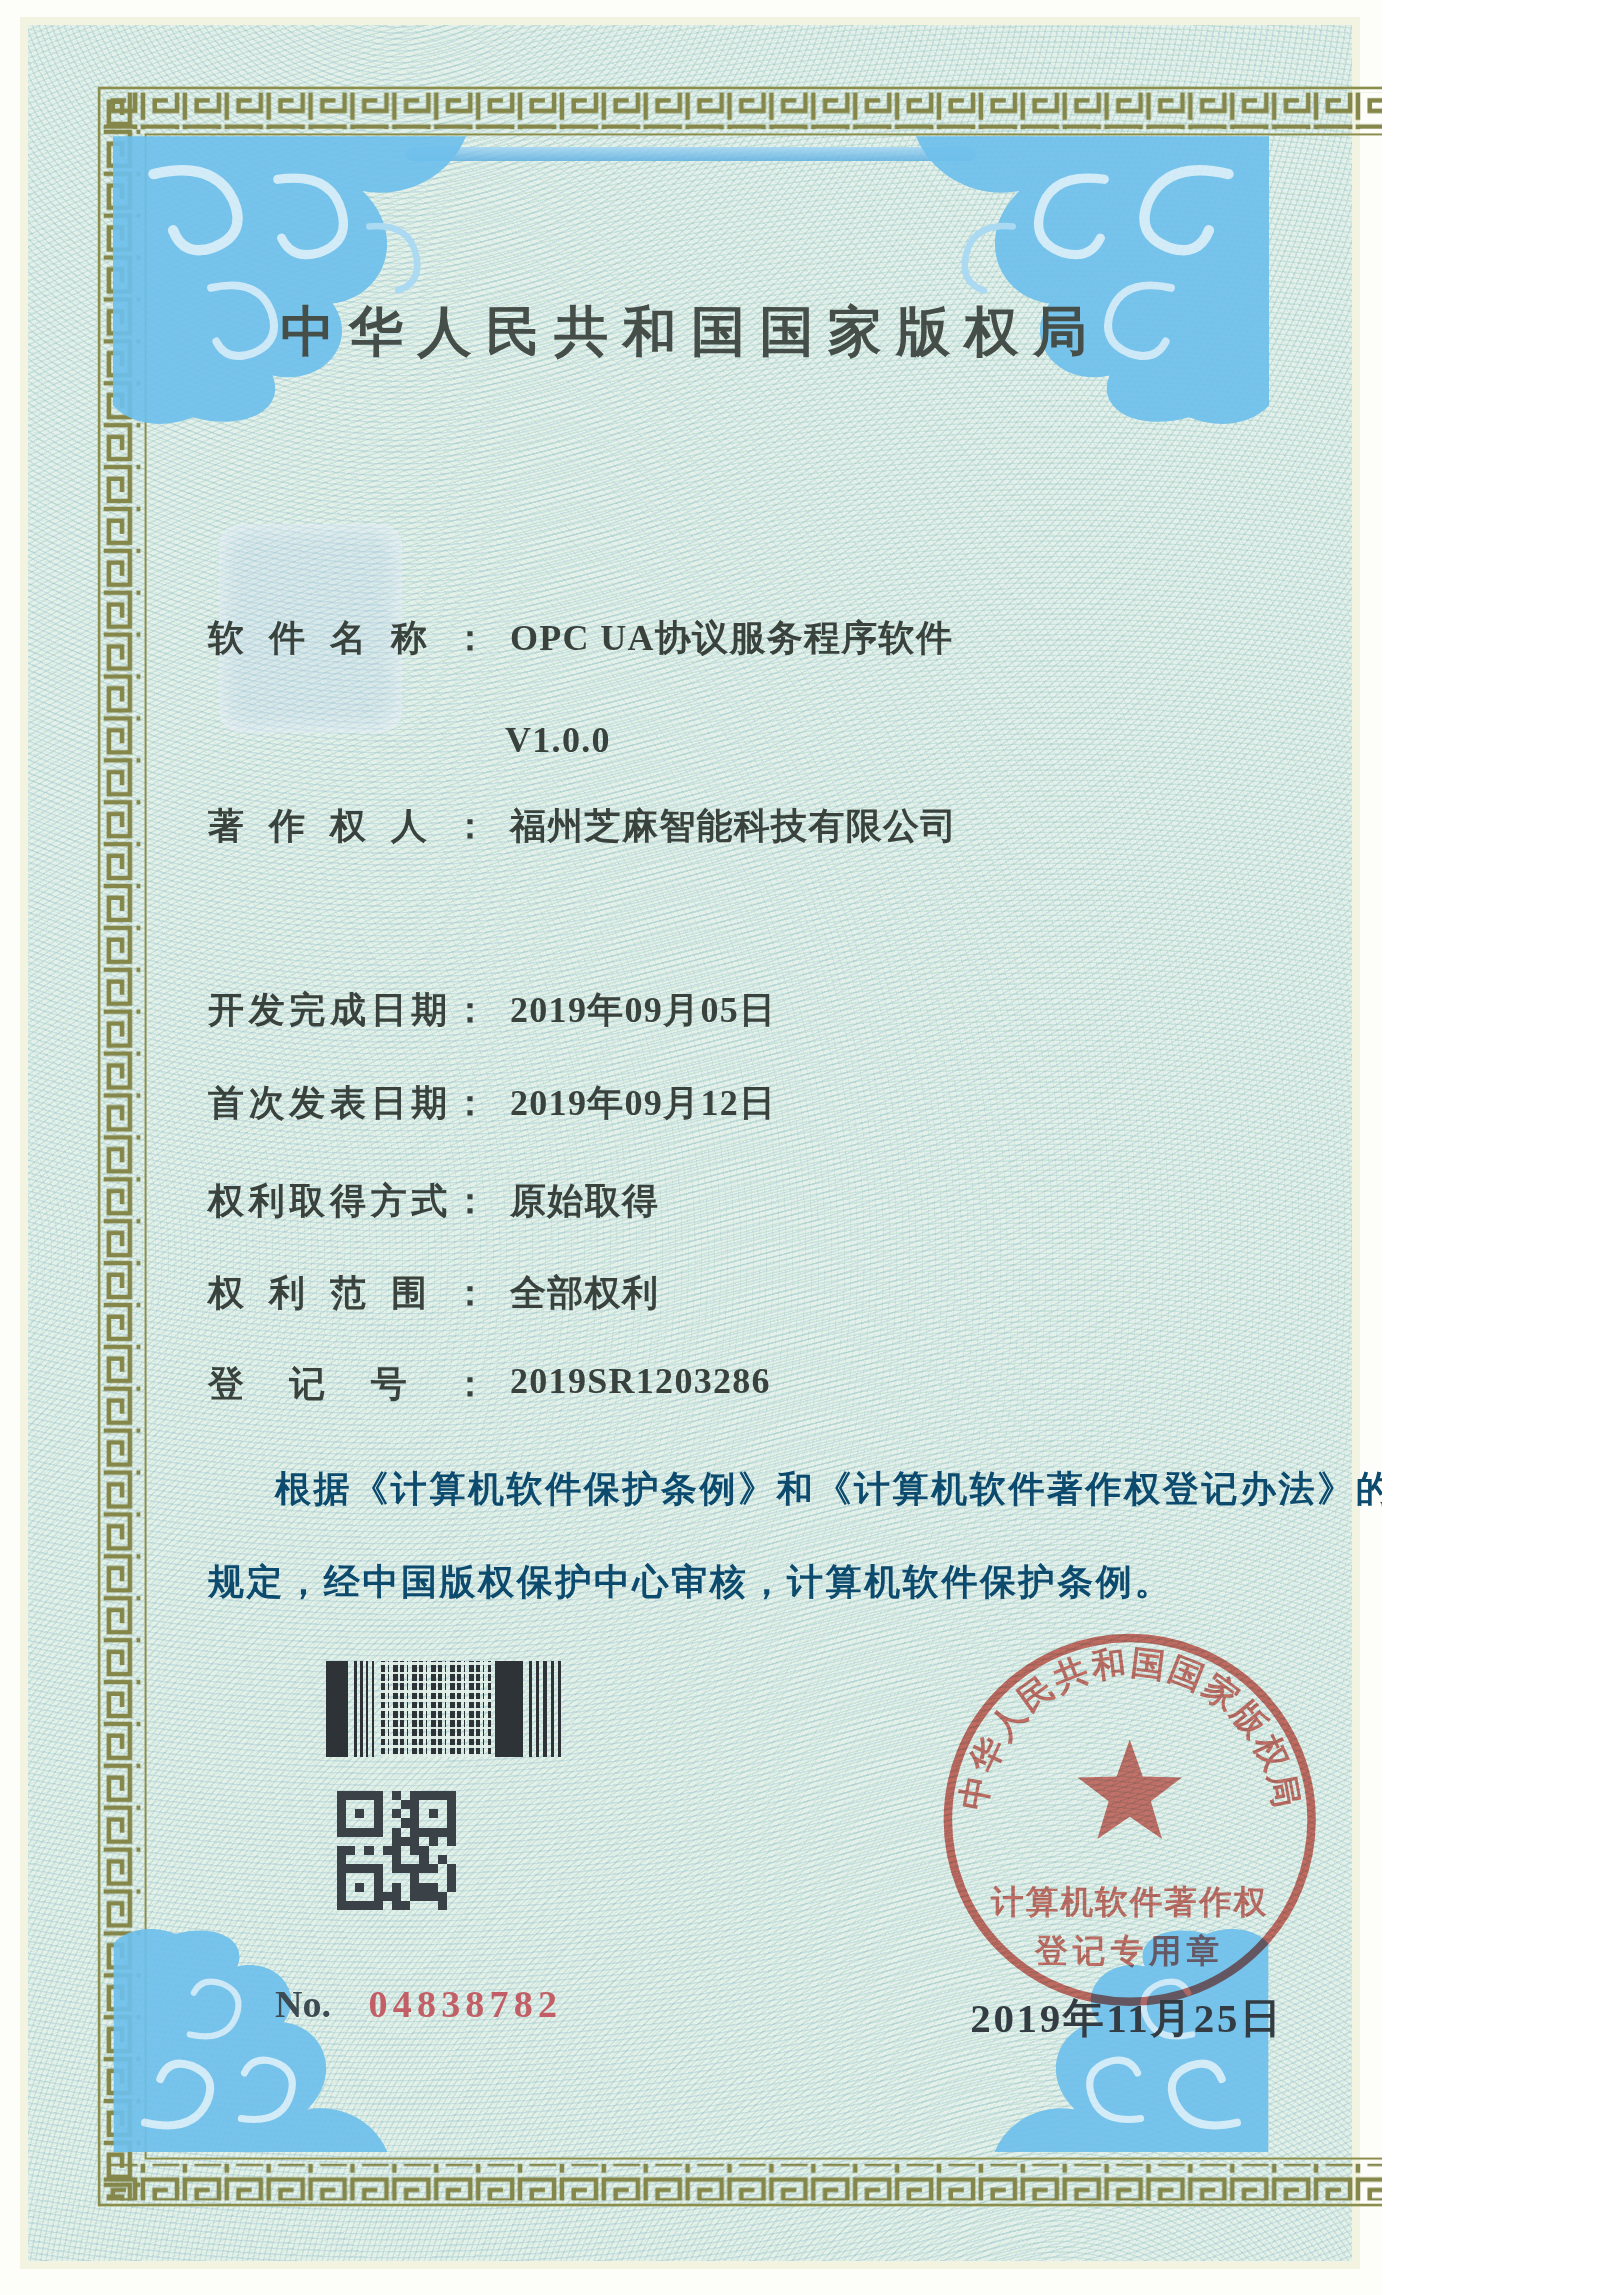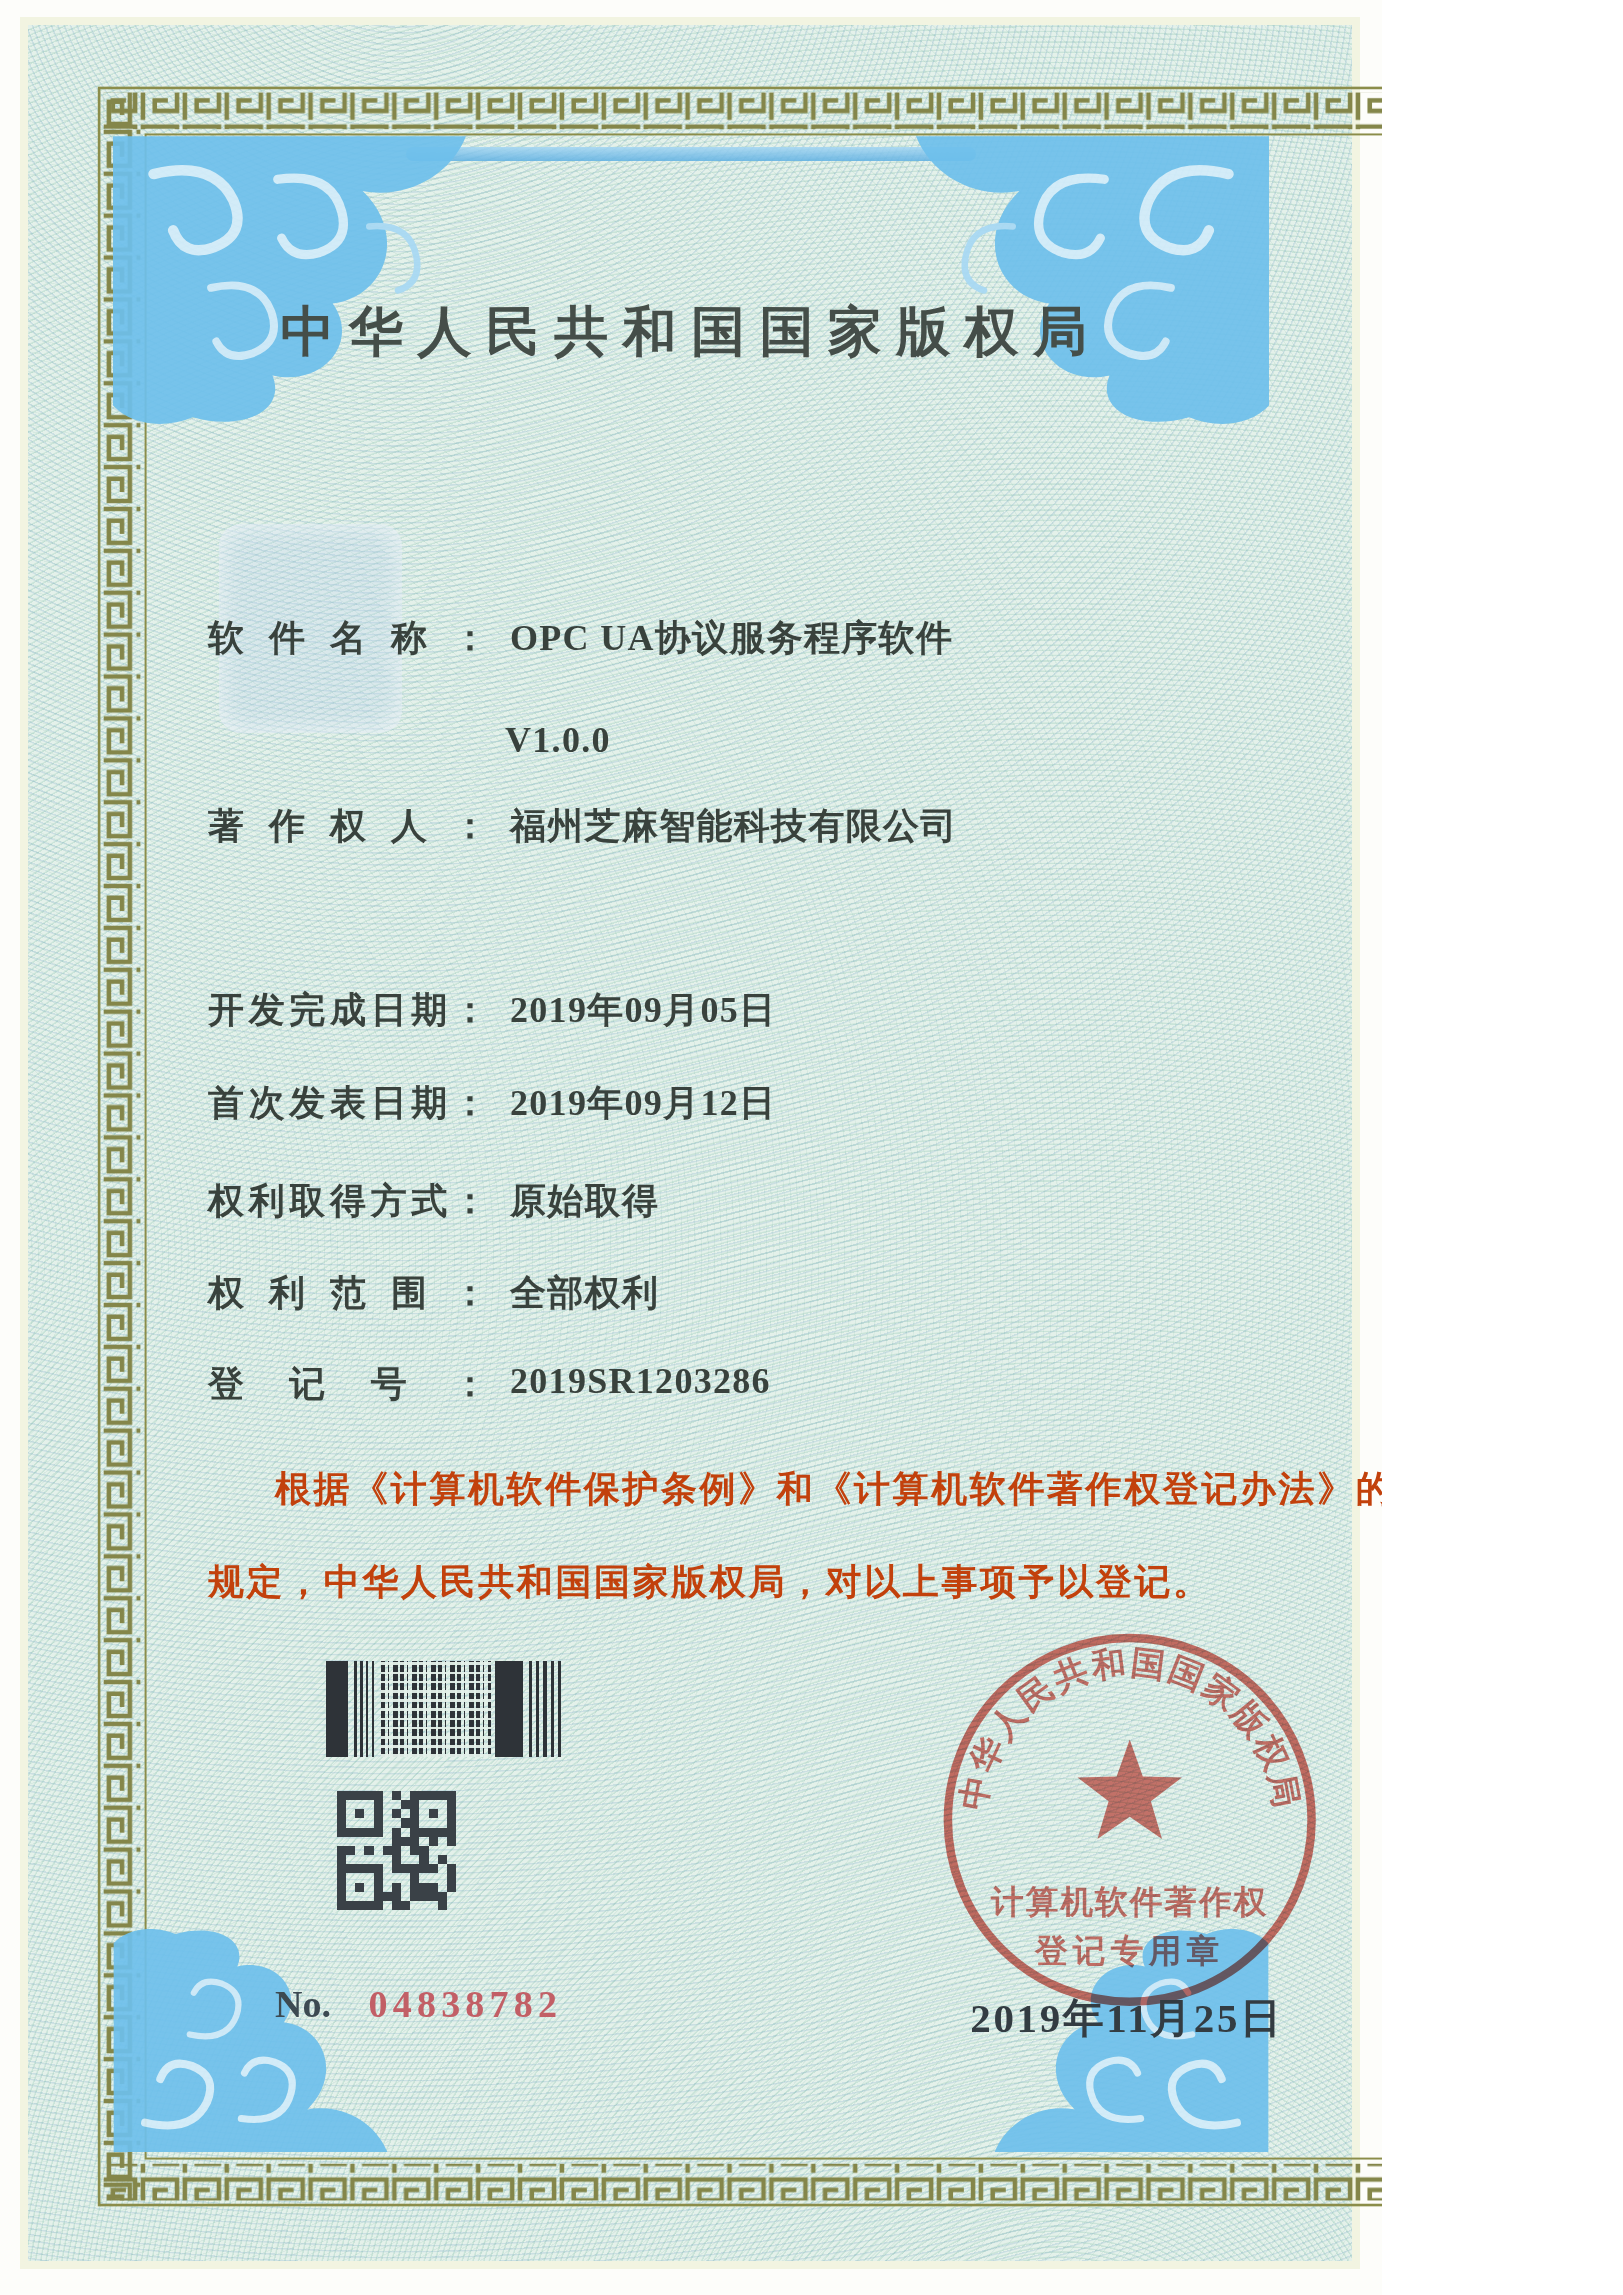--- a/index.html
+++ b/index.html
@@ -24,21 +24,21 @@
   .title1{position:absolute;left:0;right:0;top:296px;text-align:center;
           font-size:54px;font-weight:700;letter-spacing:14.4px;color:#454e49;}
   .title2{position:absolute;left:0;right:0;top:390px;text-align:center;
           font-size:64px;font-weight:800;letter-spacing:15.7px;color:#3e4743;}
   .certno{position:absolute;right:216px;top:538px;font-size:29px;font-weight:700;color:#3a433e;}
   .certno .lab{margin-right:27.5px;}
   .row{position:absolute;left:208px;font-size:36px;font-weight:700;color:#39423d;white-space:nowrap;}
   .row .lbl{display:inline-block;width:280px;text-align:justify;text-align-last:justify;}
   .row .val{position:absolute;left:302px;white-space:nowrap;letter-spacing:1.3px;}
   .extra{position:absolute;font-size:36px;font-weight:700;color:#39423d;letter-spacing:1.3px;}
-  .para{position:absolute;font-size:36px;font-weight:700;color:#c2410c;letter-spacing:2.6px;white-space:nowrap;}
+  .para{position:absolute;font-size:36px;font-weight:700;color:#0c4a6e;letter-spacing:2.6px;white-space:nowrap;}
   
   .barcode{position:absolute;left:326px;top:1661px;width:236px;height:96px;}
   .barcode div{position:absolute;top:0;bottom:0;}
   .bc-g1{left:0;width:22px;background:#2e3338;}
   .bc-s1{left:27.5px;width:23.6px;background:repeating-linear-gradient(90deg,#2e3338 0 2.6px,rgba(0,0,0,0) 2.6px 5.9px);}
   .bc-mid{left:55px;width:110px;
       background:
         repeating-linear-gradient(0deg, rgba(228,241,234,0.95) 0 2.6px, rgba(0,0,0,0) 2.6px 9.2px),
         repeating-linear-gradient(90deg,#2e3338 0 3.9px, rgba(0,0,0,0) 3.9px 6.5px, #2e3338 6.5px 7.9px, rgba(0,0,0,0) 7.9px 12.4px, #2e3338 12.4px 17px, rgba(0,0,0,0) 17px 19px);}
   .bc-g2{left:169px;width:27.5px;background:#2e3338;}
@@ -144,21 +144,21 @@
   <div class="row" style="top:1269px;">
     <span class="lbl">权利范围：</span>
     <span class="val">全部权利</span>
   </div>
   <div class="row" style="top:1360px;">
     <span class="lbl">登记号：</span>
     <span class="val">2019SR1203286</span>
   </div>
 
   <div class="para" style="left:275px;top:1465px;">根据《计算机软件保护条例》和《计算机软件著作权登记办法》的</div>
-  <div class="para" style="left:208px;top:1558px;">规定，中华人民共和国国家版权局，对以上事项予以登记。</div>
+  <div class="para" style="left:208px;top:1558px;">规定，经中国版权保护中心审核，计算机软件保护条例。</div>
 
   <div class="barcode">
     <div class="bc-g1"></div>
     <div class="bc-s1"></div>
     <div class="bc-mid"></div>
     <div class="bc-g2"></div>
     <div class="bc-s2"></div>
   </div>
 
   <div class="qr" id="qr">

